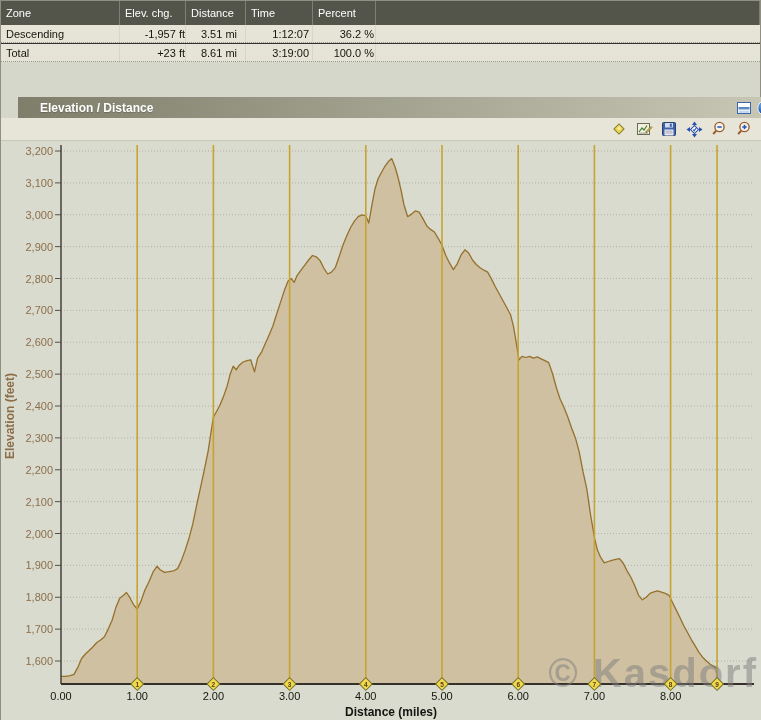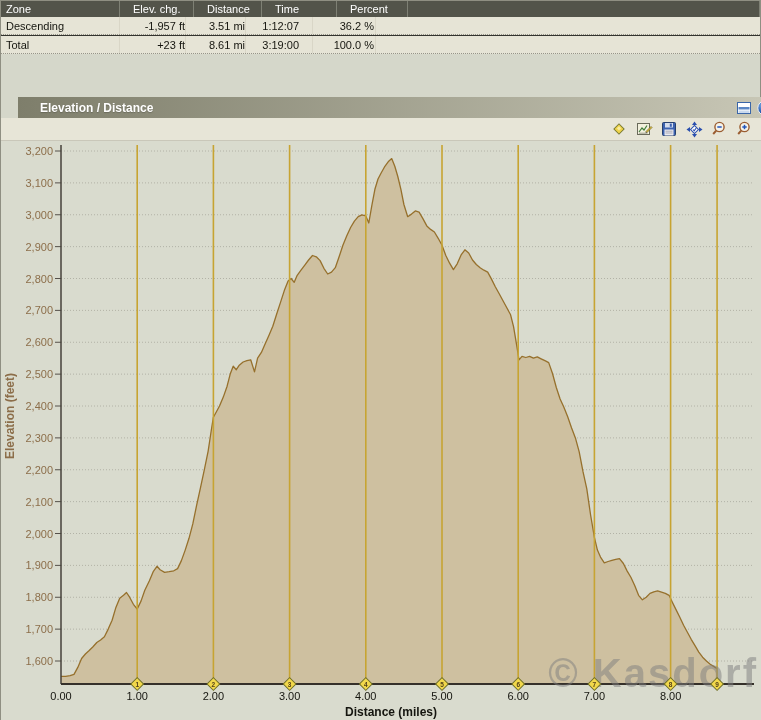--- a/index.html
+++ b/index.html
@@ -3,31 +3,31 @@
 <meta charset="utf-8">
 <style>
   html,body{margin:0;padding:0;width:761px;height:720px;overflow:hidden;
     font-family:"Liberation Sans",sans-serif;background:#d5d7ca;}
   #app{position:relative;width:761px;height:720px;box-sizing:border-box;
     border:1px solid #8f8f82;background:#d5d7ca;}
 
   
   .stats{position:absolute;top:0;left:0;width:759px;background:#e6e4d6;}
   .stats-header{display:flex;background:#53544a;color:#fff;font-size:11px;
-    height:16px;align-items:center;gap:8px;}
+    height:24px;align-items:center;}
   .stats-header .cell{border-right:1px solid #7e8074;height:100%;
     display:flex;align-items:center;box-sizing:border-box;padding-left:5px;}
   .stats-row{display:flex;height:17px;align-items:center;font-size:11px;color:#15150f;
     border-bottom:1px dotted #97958a;background:#e6e4d6;}
   .stats-row.total{font-weight:normal;border-top:1px solid #33332e;}
   .cell{box-sizing:border-box;overflow:hidden;white-space:nowrap;}
   .w-zone{width:119px;padding-left:5px;}
   .w-elev{width:66px;text-align:right;padding-right:0;}
-  .w-dist{width:60px;text-align:right;}
-  .w-time{width:67px;text-align:right;padding-right:13px;}
+  .w-dist{width:60px;text-align:right;padding-right:8px;}
+  .w-time{width:67px;text-align:right;padding-right:3px;}
   .w-pct{width:63px;text-align:right;padding-right:1px;}
   .w-rest{flex:1;}
   .stats-row .cell{border-right:1px solid #d9d6c7;height:100%;
     display:flex;align-items:center;}
   .stats-row .w-elev,.stats-row .w-dist,.stats-row .w-time,.stats-row .w-pct
     {justify-content:flex-end;}
   .stats-row .w-rest{border-right:none;}
 
   
   .titlebar{position:absolute;top:96px;left:0;width:761px;height:21px;

